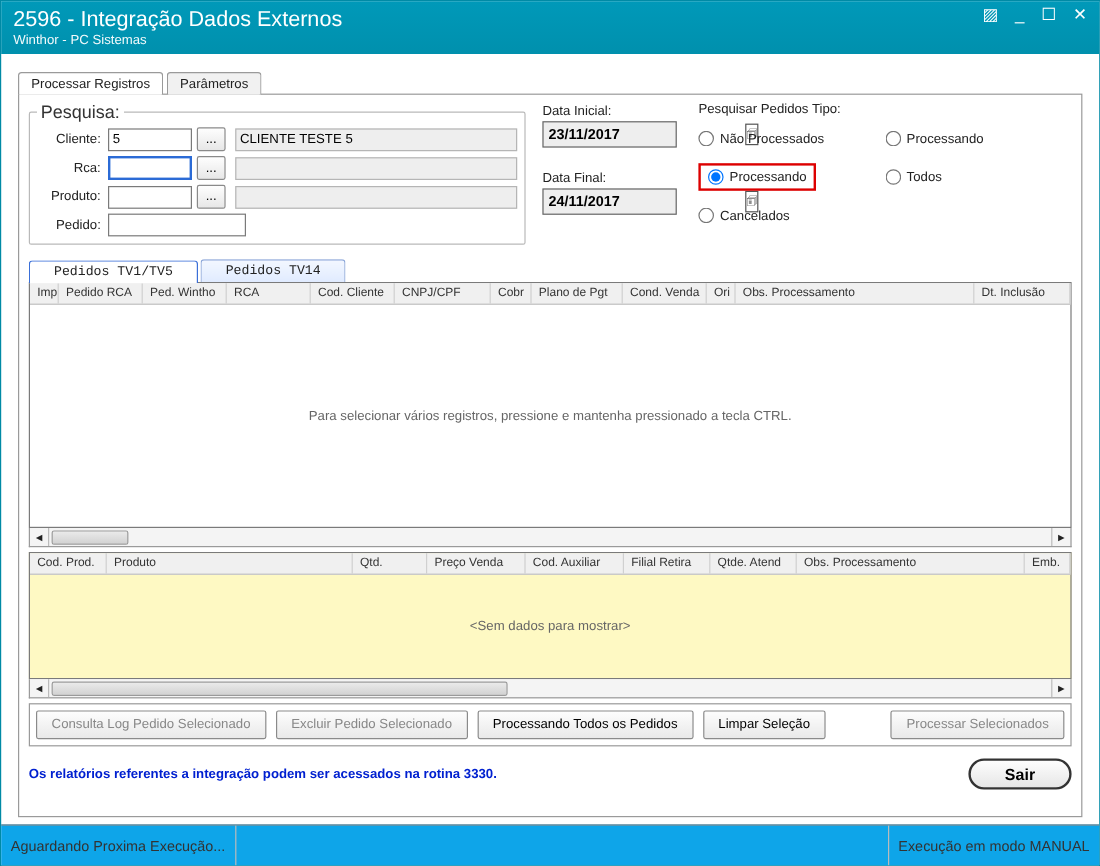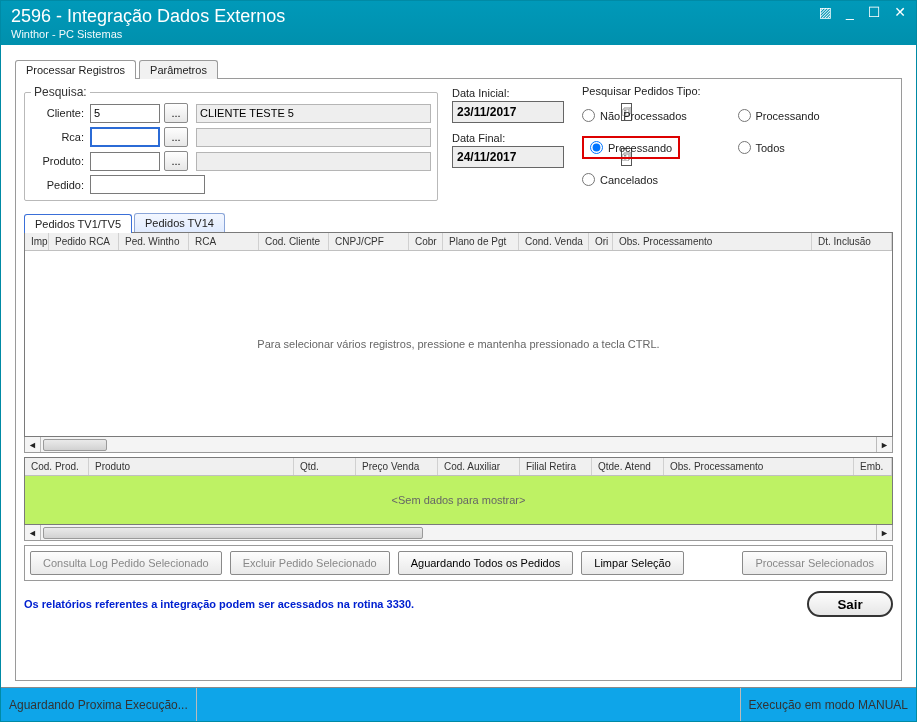--- a/index.html
+++ b/index.html
@@ -12,52 +12,52 @@
   .titlebar .controls { position:absolute; right:6px; top:2px; display:flex; gap:6px; align-items:center;}
   .titlebar .controls span { font-size:14px; cursor:pointer; padding:1px 4px; }
   .body { flex:1; padding:14px 14px 6px 14px; display:flex; flex-direction:column; position:relative; }
   .tabstrip { display:flex; align-items:flex-end; }
   .tab { border:1px solid #9a9a9a; border-bottom:none; background:#fff; padding:3px 10px; font-size:11px; border-radius:3px 3px 0 0; position:relative; top:1px; cursor:pointer;}
   .tab.inactive { background:#f1f1f1; }
   .tab + .tab { margin-left:3px; }
   .panel { border:1px solid #9a9a9a; flex:1; display:flex; flex-direction:column; padding:6px 8px 8px 8px; }
   .upper-row { display:flex; gap:14px; align-items:stretch; }
   fieldset.group { border:1px solid #b9b9b9; border-radius:2px; padding:4px 6px 6px 6px; margin:0; }
-  fieldset.group > legend { font-size:12px; padding:0 3px; color:#333; }
+  fieldset.group > legend { font-size:15px; padding:0 3px; color:#333; }
   .pesquisa-fields { display:grid; grid-template-columns:55px 70px 28px 235px; row-gap:4px; column-gap:4px; align-items:center; }
   .pesquisa-fields .lbl { text-align:right; padding-right:2px;}
   input.text { height:19px; border:1px solid #7a7a7a; padding:1px 3px; font-size:11px; background:#fff;}
   input.text.ro { background:#eee; border-color:#b5b5b5;}
   input.blue { border:2px solid #2b6bd6; height:20px;}
   .btn-dots { width:24px; height:20px; border:1px solid #8a8a8a; background:linear-gradient(#fefefe,#e7e7e7); border-radius:2px; font-size:11px; cursor:pointer; }
-  .dates { display:flex; flex-direction:column; gap:9px; padding-top:2px; }
+  .dates { display:flex; flex-direction:column; gap:20px; padding-top:2px; }
   .dates .dlabel { font-size:11px; margin-bottom:2px; }
   .datebox { display:flex; align-items:center; width:112px; height:22px; border:1px solid #666; background:#eee; }
   .datebox input { flex:1; border:none; background:transparent; font-weight:bold; font-size:12px; padding:2px 4px; }
   .datebox .cal { width:18px; height:18px; border:1px solid #555; margin-right:2px; display:flex; align-items:center; justify-content:center; font-size:10px; background:#fff; cursor:pointer;}
   .tipo-block { display:flex; flex-direction:column; gap:8px; flex:1; border:none; padding:0 4px;}
   .tipo-title{ font-size:11px; margin-bottom:4px;}
   .radio-grid { display:grid; grid-template-columns:1fr 1fr; row-gap:14px; column-gap:4px; }
   .radio-row { display:flex; align-items:center; gap:5px; font-size:11px; }
   .radio-row input{ margin:0;}
   .rej-box { border:2px solid #d00; padding:3px 6px; display:inline-flex; width:max-content;}
   .big-btn { width:92px; height:56px; border:2px solid #d00; background:linear-gradient(#fdfdfd,#e6e6e6); border-radius:2px; font-size:11px; font-weight:bold; padding:2px; cursor:pointer; line-height:1.2; margin-top:6px;}
   .subtabstrip { display:flex; margin-top:12px;}
-  .subtab { border:1px solid #8aa5d8; border-bottom:none; background:linear-gradient(#f3f7ff,#e0ebff); padding:3px 10px; border-radius:3px 3px 0 0; cursor:pointer;}
+  .subtab { border:1px solid #8aa5d8; border-bottom:none; background:linear-gradient(#f3f7ff,#e0ebff); padding:3px 20px; border-radius:3px 3px 0 0; cursor:pointer;font-family:Liberation Mono, monospace;}
   .subtab.active { background:#fff; border-color:#3a6fd8; font-weight:normal; position:relative; top:1px;}
   .subtab + .subtab { margin-left:2px;}
   .grid { border:1px solid #7a7a7a; height:205px; display:flex; flex-direction:column; background:#fff; }
   .grid-header { display:flex; background:#f0f0f0; border-bottom:1px solid #c0c0c0; font-size:10px; color:#333;}
   .grid-header .col { padding:3px 6px; border-right:1px solid #d0d0d0; white-space:nowrap; overflow:hidden;}
   .grid-empty { flex:1; display:flex; align-items:center; justify-content:center; color:#666; font-size:11px;}
   .hscroll { height:16px; border:1px solid #9a9a9a; border-top:none; background:#f4f4f4; position:relative; display:flex; align-items:center;}
   .hscroll .arrow { width:16px; height:100%; display:flex; align-items:center; justify-content:center; border-right:1px solid #bbb; cursor:pointer; font-size:9px;}
   .hscroll .arrow.r { border-right:none; border-left:1px solid #bbb; margin-left:auto;}
   .hscroll .thumb { height:12px; background:linear-gradient(#eaeaea,#d2d2d2); border:1px solid #9a9a9a; border-radius:2px; margin-left:2px;}
-  .grid2 { border:1px solid #7a7a7a; height:68px; display:flex; flex-direction:column; background:#bef264;}
+  .grid2 { border:1px solid #7a7a7a; height:106px; display:flex; flex-direction:column; background:#fef9c3;}
   .actions { margin-top:4px; border:1px solid #9a9a9a; padding:5px; display:flex; gap:8px; }
   .actions button { height:24px; border:1px solid #8a8a8a; background:linear-gradient(#fdfdfd,#e9e9e9); border-radius:2px; font-size:11px; padding:2px 12px; cursor:pointer;}
   .actions button:disabled { color:#888; cursor:default;}
   .footer-row { display:flex; align-items:center; margin-top:10px;}
   .footer-row .info { color:#0020d0; font-weight:bold; font-size:11px;}
   .footer-row .sair { margin-left:auto; height:26px; width:86px; border:2px solid #333; border-radius:13px; background:linear-gradient(#fdfdfd,#e6e6e6); font-weight:bold; cursor:pointer;}
   .statusbar { height:34px; border-top:1px solid #8a8a8a; background:#0ea5e9; display:flex; align-items:center; font-size:12px; color:#333;}
   .statusbar .cell { padding:2px 8px; border-right:1px solid #bbb; height:100%; display:flex; align-items:center;}
   .statusbar .cell.right { margin-left:auto; border-right:none; border-left:1px solid #bbb;}
 </style>
@@ -205,21 +205,21 @@
       </div>
       <div class="hscroll">
         <div class="arrow">◄</div>
         <div class="thumb" style="width:380px"></div>
         <div class="arrow r">►</div>
       </div>
 
       <div class="actions">
         <button disabled="">Consulta Log Pedido Selecionado</button>
         <button disabled="">Excluir Pedido Selecionado</button>
-        <button>Aguardando Todos os Pedidos</button>
+        <button>Processando Todos os Pedidos</button>
         <button>Limpar Seleção</button>
         <button disabled="" style="margin-left:auto">Processar Selecionados</button>
       </div>
 
       <div class="footer-row">
         <div class="info">Os relatórios referentes a integração podem ser acessados na rotina 3330.</div>
         <button class="sair">Sair</button>
       </div>
 
     </div>

